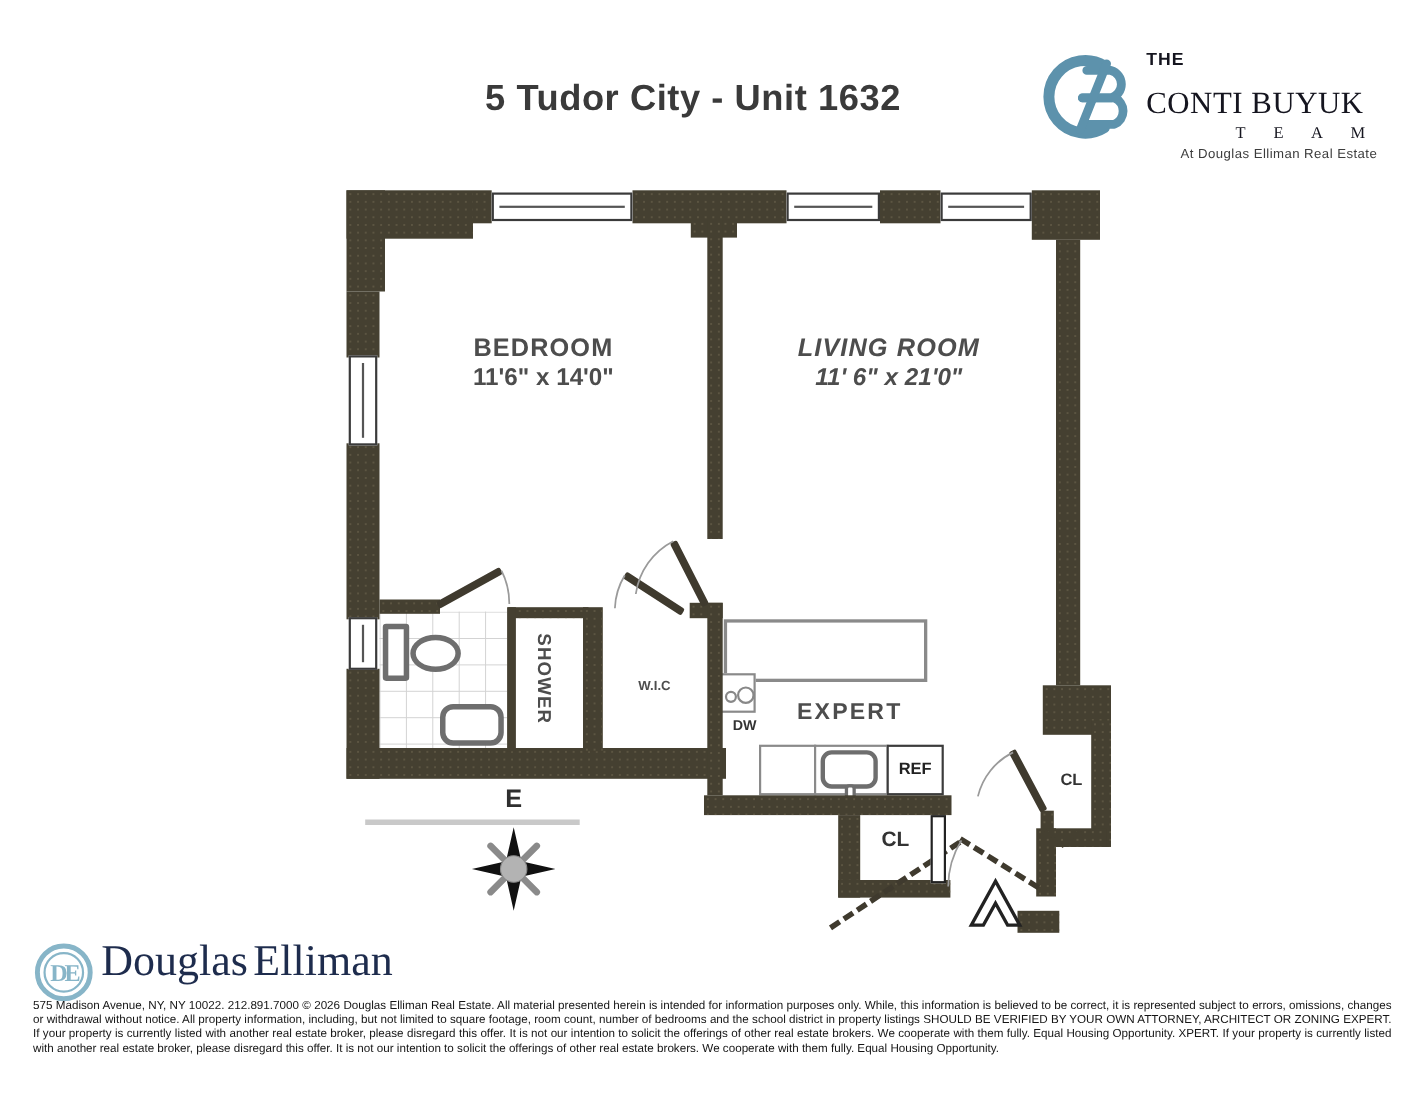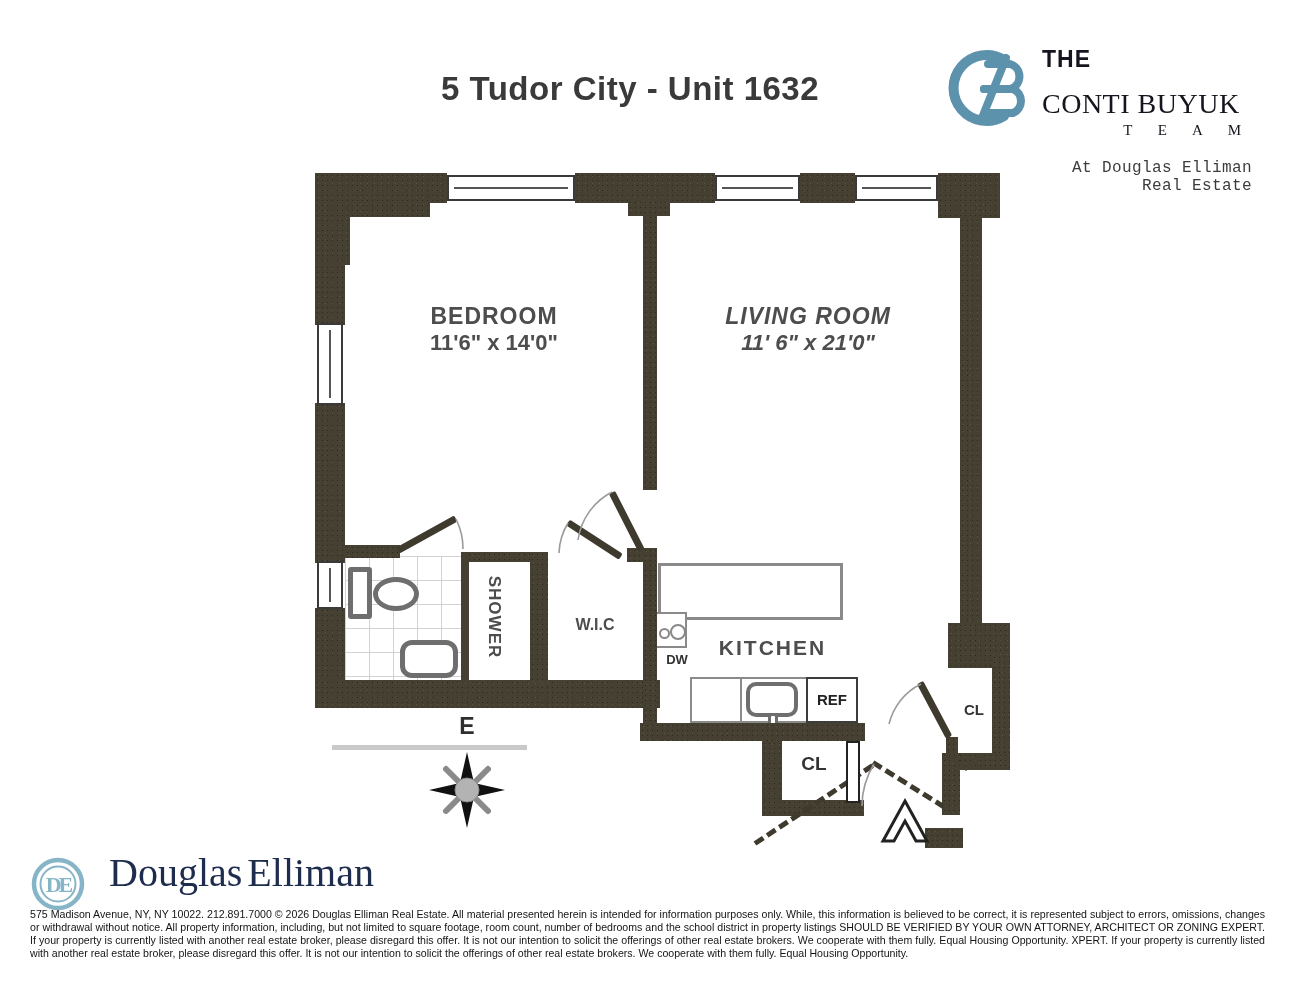--- a/index.html
+++ b/index.html
@@ -26,26 +26,26 @@
   .thingray{position:absolute;background:#8a8a8a;z-index:2;}
   
   .rlabel{position:absolute;color:#4d4d4d;font-weight:bold;text-align:center;z-index:6;}
   .roomname{font-size:23px;letter-spacing:1px;line-height:27px;}
   .roomdims{font-size:22px;line-height:26px;}
   .overlay{position:absolute;left:0;top:0;z-index:5;pointer-events:none;}
   
   .title{position:absolute;left:390px;top:70px;width:480px;text-align:center;
          font-size:33px;font-weight:bold;color:#3a3a3a;letter-spacing:.5px;}
   .cb-text{position:absolute;left:1042px;top:46px;width:210px;color:#15151f;}
-  .cb-the{font-size:23px;font-weight:bold;letter-spacing:1px;font-family:"Liberation Sans",sans-serif;}
+  .cb-the{font-size:16px;font-weight:bold;letter-spacing:1px;font-family:"Liberation Sans",sans-serif;}
   .cb-name{font-size:28px;font-family:"Liberation Serif",serif;letter-spacing:.5px;margin-top:15px;white-space:nowrap;}
   .cb-team{font-size:15px;letter-spacing:11px;text-align:right;margin-top:2px;font-family:"Liberation Serif",serif;}
-  .cb-tag{font-size:16px;color:#3c3c3c;text-align:right;margin-top:20px;letter-spacing:.4px;font-family:Liberation Mono, monospace;}
+  .cb-tag{font-size:12px;color:#3c3c3c;text-align:right;margin-top:3px;letter-spacing:.4px;}
   
-  .brand{position:absolute;left:109px;top:849px;font-family:"Liberation Serif",serif;font-size:40px;color:#1e2c4d;z-index:6;}
+  .brand{position:absolute;left:92px;top:849px;font-family:"Liberation Serif",serif;font-size:40px;color:#1e2c4d;z-index:6;}
   .disclaimer{position:absolute;left:30px;top:908px;width:1235px;font-size:10.6px;line-height:12.9px;
               color:#141414;text-align:justify;z-index:6;}
   .interior{position:absolute;background:#fff;z-index:2;}
   .slidedoor{position:absolute;background:#fff;border:2px solid #222;box-sizing:border-box;z-index:4;}
   .shadow{position:absolute;background:#c9c9c9;z-index:1;}
 </style>
 </head>
 <body>
 
 <div class="title">5 Tudor City - Unit 1632</div>
@@ -142,22 +142,22 @@
 
   <div class="rlabel" style="left:345px;top:303px;width:298px;">
     <div class="roomname">BEDROOM</div>
     <div class="roomdims">11'6" x 14'0"</div>
   </div>
   <div class="rlabel" style="left:658px;top:303px;width:300px;font-style:italic;">
     <div class="roomname">LIVING ROOM</div>
     <div class="roomdims">11' 6" x 21'0"</div>
   </div>
   <div class="rlabel" style="left:444px;top:602px;width:100px;height:30px;transform:rotate(90deg);font-size:17px;letter-spacing:1px;line-height:30px;">SHOWER</div>
-  <div class="rlabel" style="left:550px;top:616px;width:90px;font-size:16px;">W.I.C</div>
-  <div class="rlabel" style="left:700px;top:636px;width:145px;font-size:21px;letter-spacing:2px;">KITCHEN</div>
+  <div class="rlabel" style="left:550px;top:616px;width:90px;font-size:12px;">W.I.C</div>
+  <div class="rlabel" style="left:700px;top:636px;width:145px;font-size:21px;letter-spacing:2px;">EXPERT</div>
   <div class="rlabel" style="left:657px;top:652px;width:40px;font-size:13px;color:#333;">DW</div>
   <div class="rlabel" style="left:806px;top:691px;width:52px;font-size:15px;color:#222;">REF</div>
   <div class="rlabel" style="left:954px;top:701px;width:40px;font-size:15px;color:#333;">CL</div>
   <div class="rlabel" style="left:780px;top:753px;width:68px;font-size:19px;color:#333;">CL</div>
 
   <div class="rlabel" style="left:432px;top:713px;width:70px;font-size:23px;color:#2f2f2f;">E</div>
   <div class="abs" style="left:422px;top:745px;width:90px;height:90px;z-index:6;">
     <svg width="90" height="90" viewBox="0 0 90 90">
       <g stroke="#8a8a8a" stroke-width="6" stroke-linecap="round">
         <line x1="45" y1="45" x2="66" y2="24"></line>

